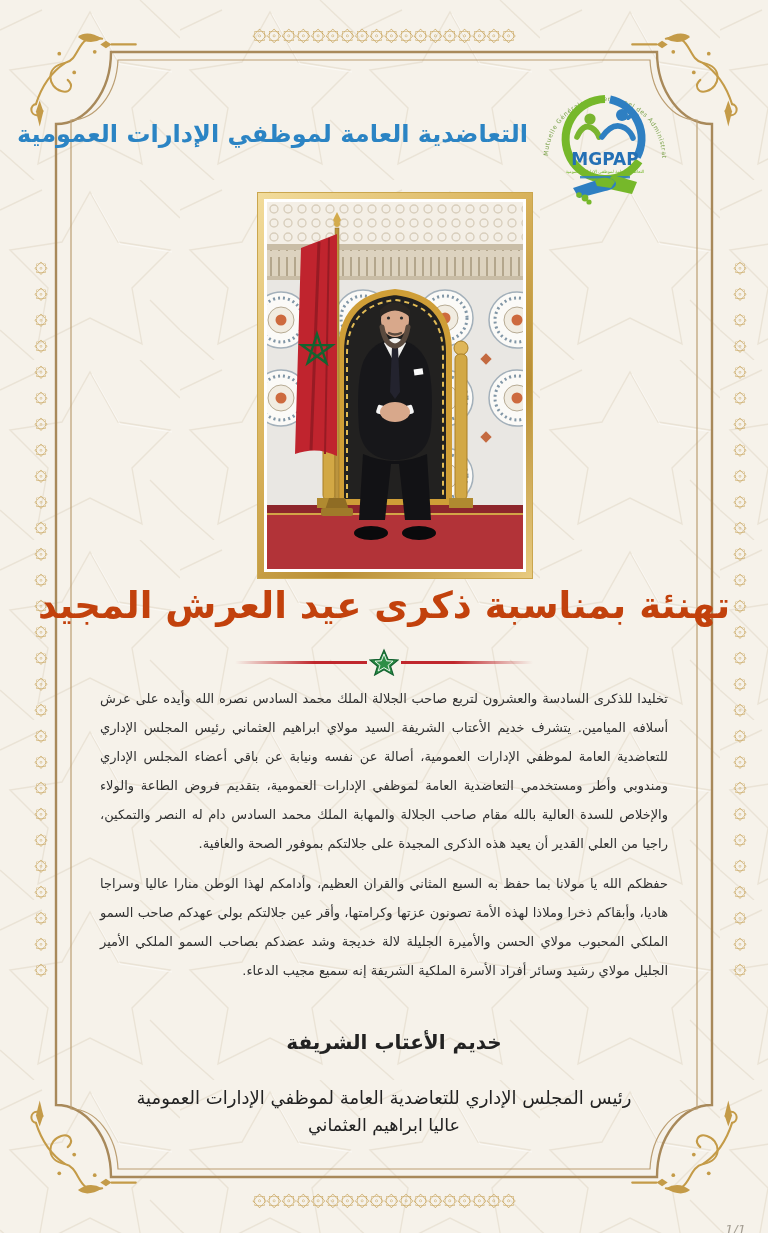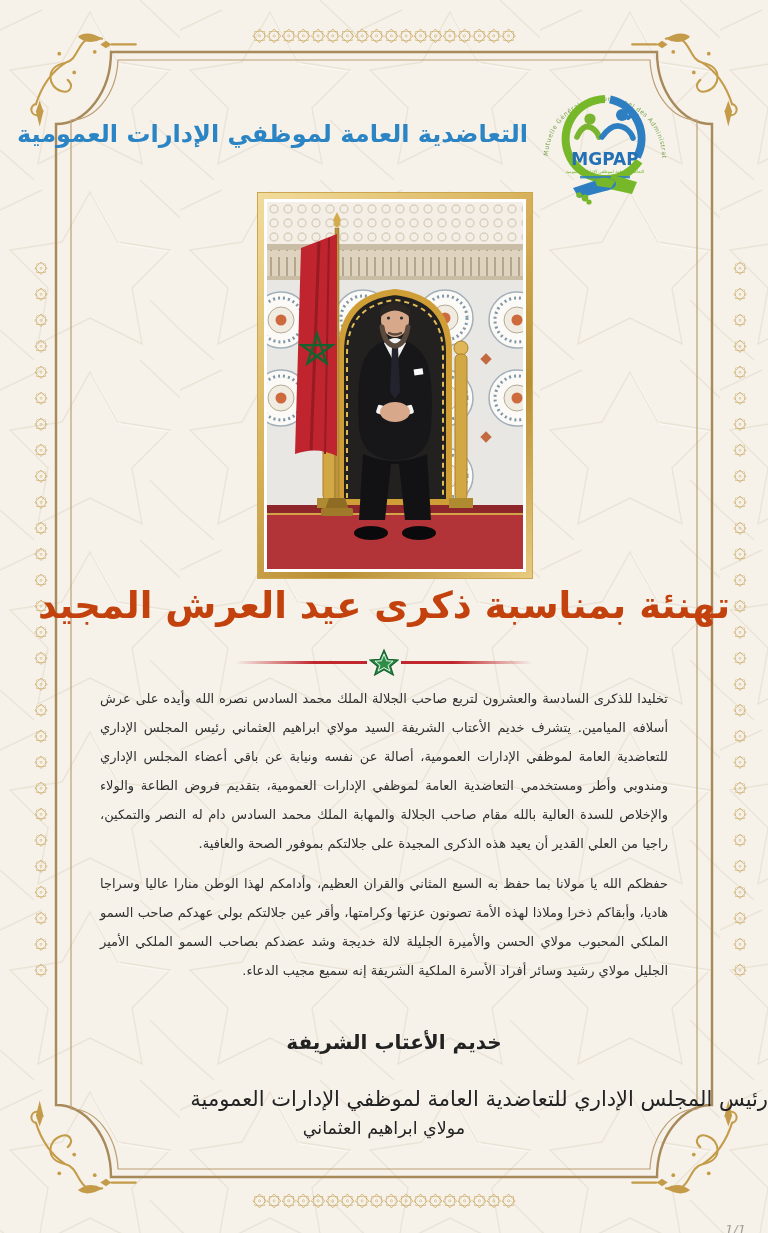--- a/index.html
+++ b/index.html
@@ -65,21 +65,21 @@
     direction:rtl;text-align:justify;color:#303030;
     font-size:13px;line-height:29px;
   }
   .letter p{margin:0 0 11px 0;}
   
   .signature{
     position:absolute;z-index:3;left:0;right:0;top:1030px;
     text-align:center;direction:rtl;color:#222;
   }
   .sig-title{font-size:20px;font-weight:bold;margin:0 0 33px 0;padding-left:20px;}
-  .sig-role{font-size:21px;margin:16px 0 7px 0;text-align:right;}
+  .sig-role{font-size:18px;margin:16px 0 7px 0;}
   .sig-name{font-size:17.5px;margin:0;}
   
   .page-num{
     position:absolute;z-index:3;right:22px;bottom:-4px;
     font-size:13px;font-style:italic;color:#a49e93;
   }
 </style>
 </head>
 <body>
 
@@ -332,17 +332,17 @@
   </div>
 
   <main class="letter" dir="rtl">
     <p>تخليدا للذكرى السادسة والعشرون لتربع صاحب الجلالة الملك محمد السادس نصره الله وأيده على عرش أسلافه الميامين. يتشرف خديم الأعتاب الشريفة السيد مولاي ابراهيم العثماني رئيس المجلس الإداري للتعاضدية العامة لموظفي الإدارات العمومية، أصالة عن نفسه ونيابة عن باقي أعضاء المجلس الإداري ومندوبي وأطر ومستخدمي التعاضدية العامة لموظفي الإدارات العمومية، بتقديم فروض الطاعة والولاء والإخلاص للسدة العالية بالله مقام صاحب الجلالة والمهابة الملك محمد السادس دام له النصر والتمكين، راجيا من العلي القدير أن يعيد هذه الذكرى المجيدة على جلالتكم بموفور الصحة والعافية.</p>
     <p>حفظكم الله يا مولانا بما حفظ به السبع المثاني والقران العظيم، وأدامكم لهذا الوطن منارا عاليا وسراجا هاديا، وأبقاكم ذخرا وملاذا لهذه الأمة تصونون عزتها وكرامتها، وأقر عين جلالتكم بولي عهدكم صاحب السمو الملكي المحبوب مولاي الحسن والأميرة الجليلة لالة خديجة وشد عضدكم بصاحب السمو الملكي الأمير الجليل مولاي رشيد وسائر أفراد الأسرة الملكية الشريفة إنه سميع مجيب الدعاء.</p>
   </main>
 
   <footer class="signature" dir="rtl">
     <p class="sig-title">خديم الأعتاب الشريفة</p>
     <p class="sig-role">رئيس المجلس الإداري للتعاضدية العامة لموظفي الإدارات العمومية</p>
-    <p class="sig-name">مولاي ابراهيم العثماني</p>
+    <p class="sig-name">عاليا ابراهيم العثماني</p>
   </footer>
 
   <div class="page-num">1/1</div>
 </div>
 
 </body></html>

